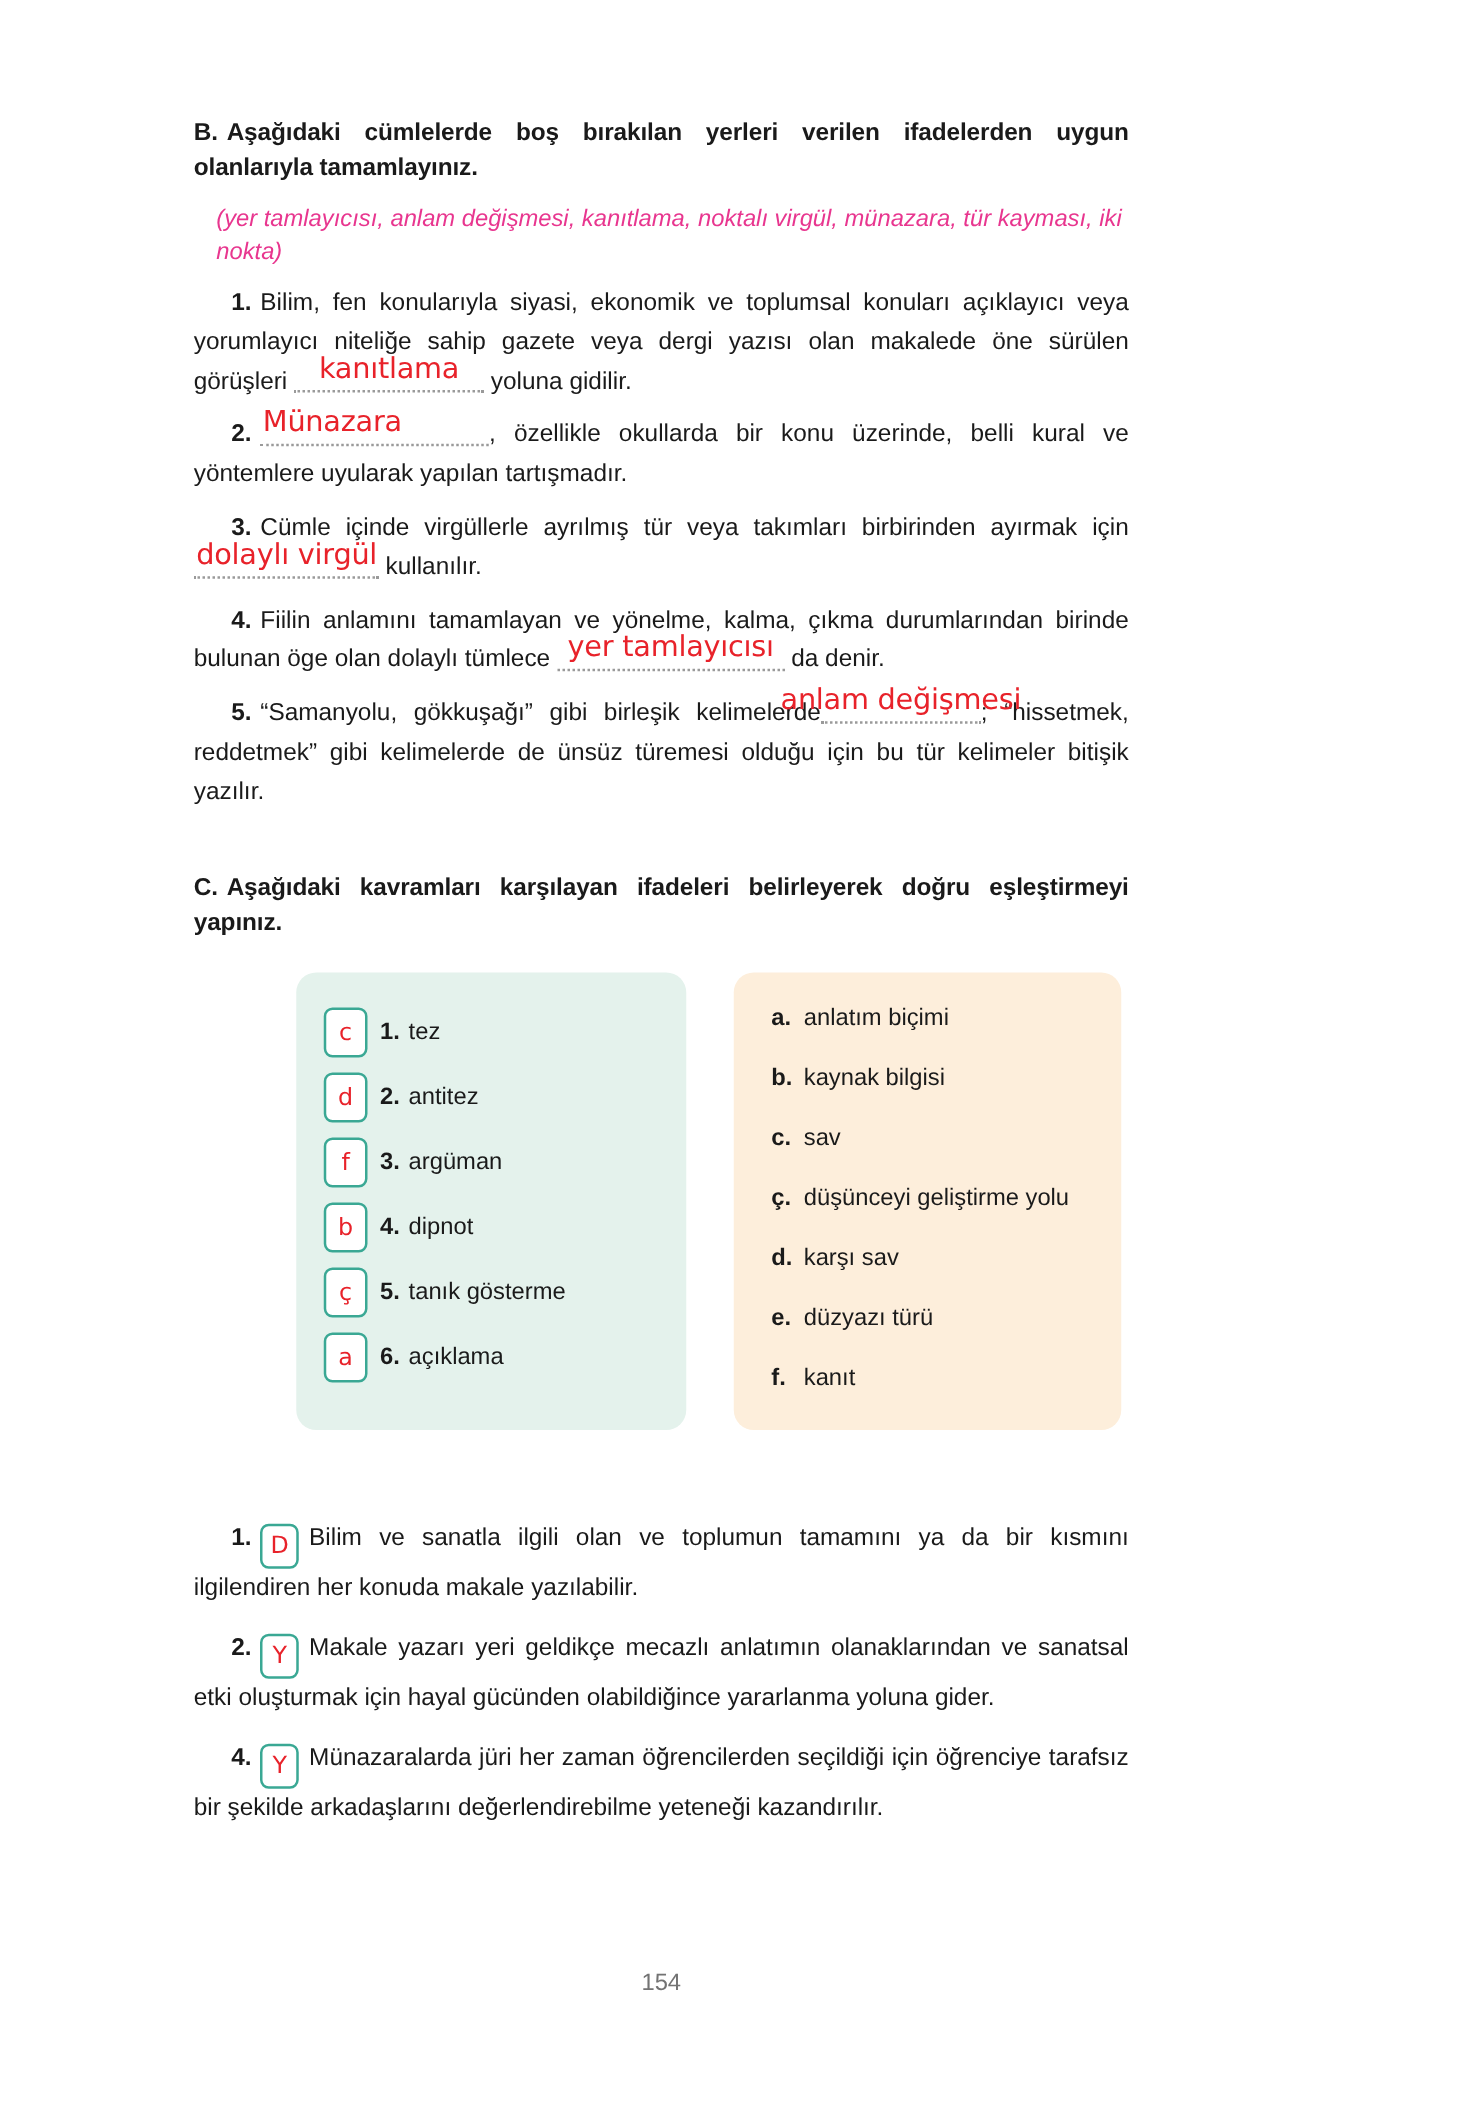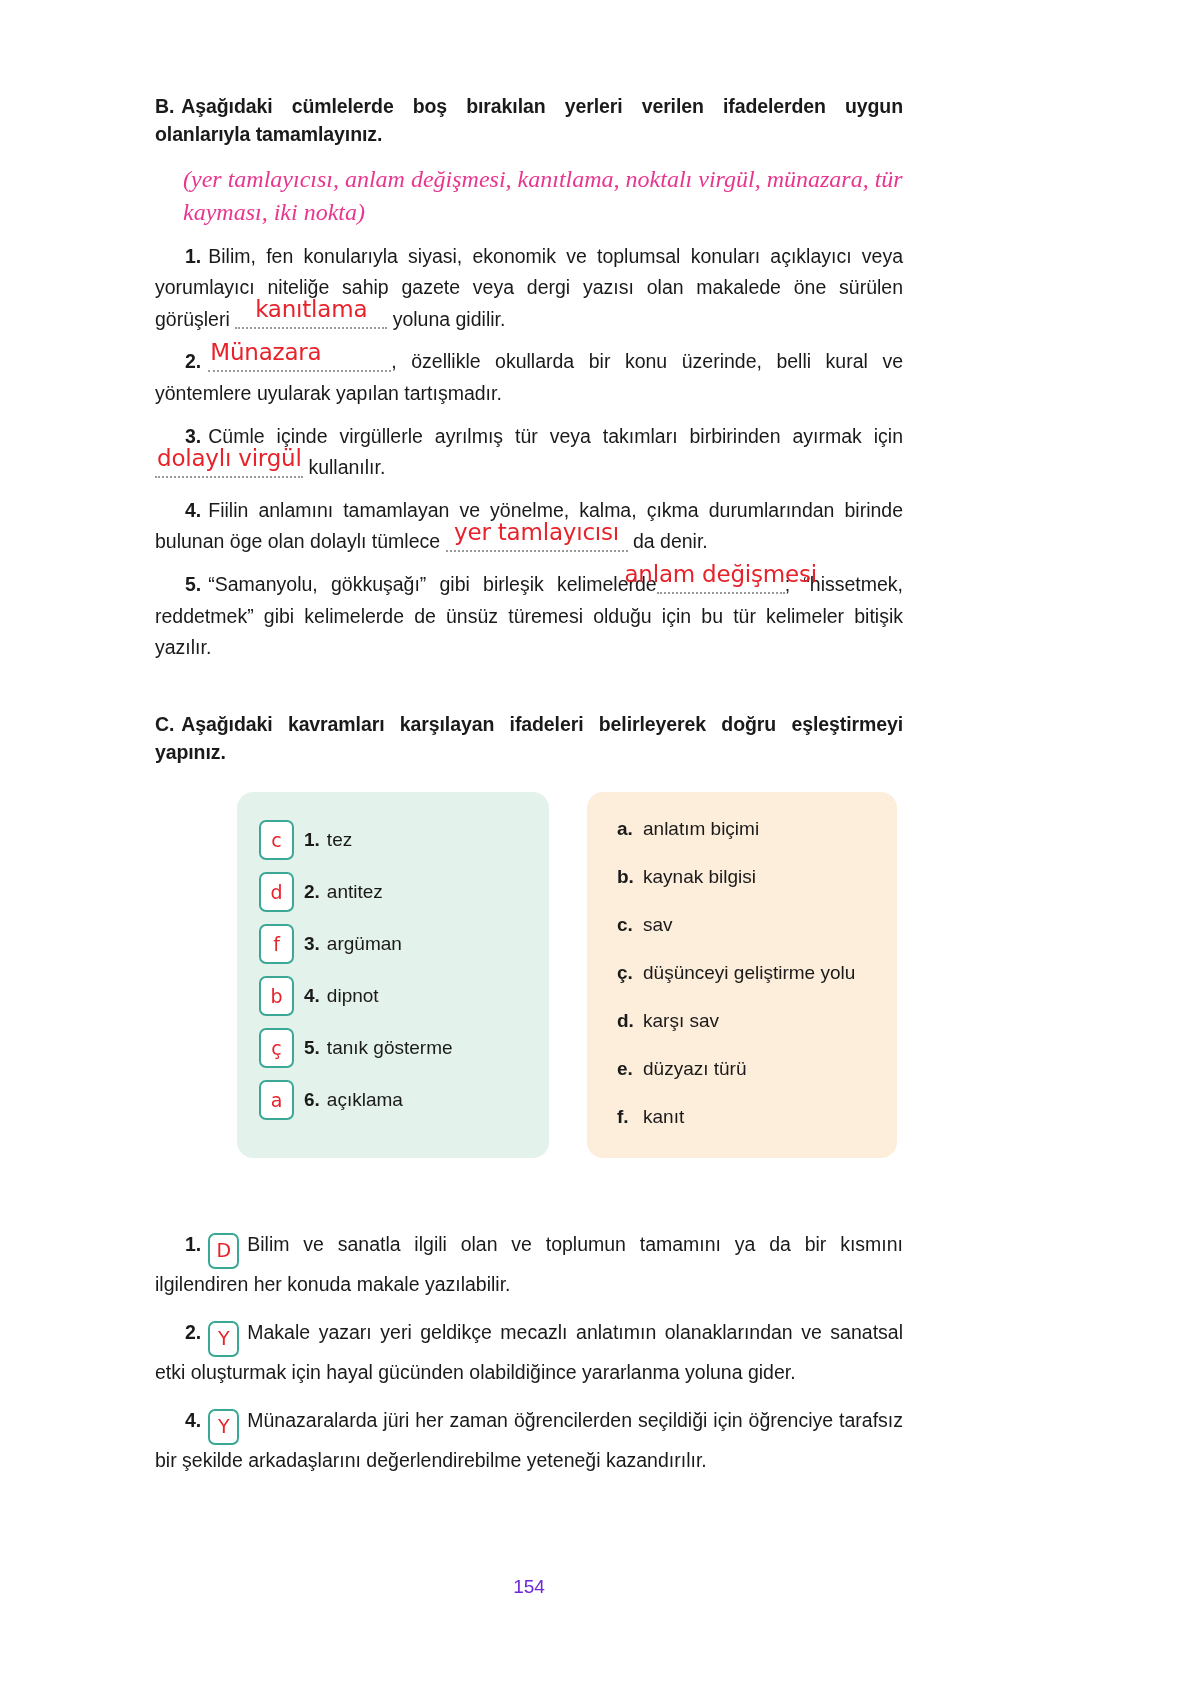--- a/index.html
+++ b/index.html
@@ -32,24 +32,23 @@
     text-align: justify;
     margin: 0;
     letter-spacing: -0.1px;
   }
   .sec-heading .lbl { margin-right: 7px; }
   .sec-heading .nrm { font-weight: bold; }
 
   .word-bank {
     color: #e8368f;
     font-style: italic;
-    font-size: 24px;
-    margin: 14px 0 0 28px;
+    font-size: 19px;
+    margin: 14px 0 0 18px;
     line-height: 1.4;
-    font-family: Liberation Serif, serif;
   }
 
   .q {
     font-size: 19.5px;
     line-height: 1.62;
     text-align: justify;
     margin: 11px 0 0 0;
     text-indent: 30px;
     position: relative;
   }
@@ -174,21 +173,21 @@
     text-indent: 0;
   }
 
   .pagenum {
     position: absolute;
     left: 0;
     right: 0;
     top: 1576px;
     text-align: center;
     font-size: 19px;
-    color: #6d28d9;
+    color: #737373;
   }
 
   .spacer-b { height: 46px; }
   .spacer-c { height: 54px; }
 </style>
 </head>
 <body>
 
 <div class="page">
 

